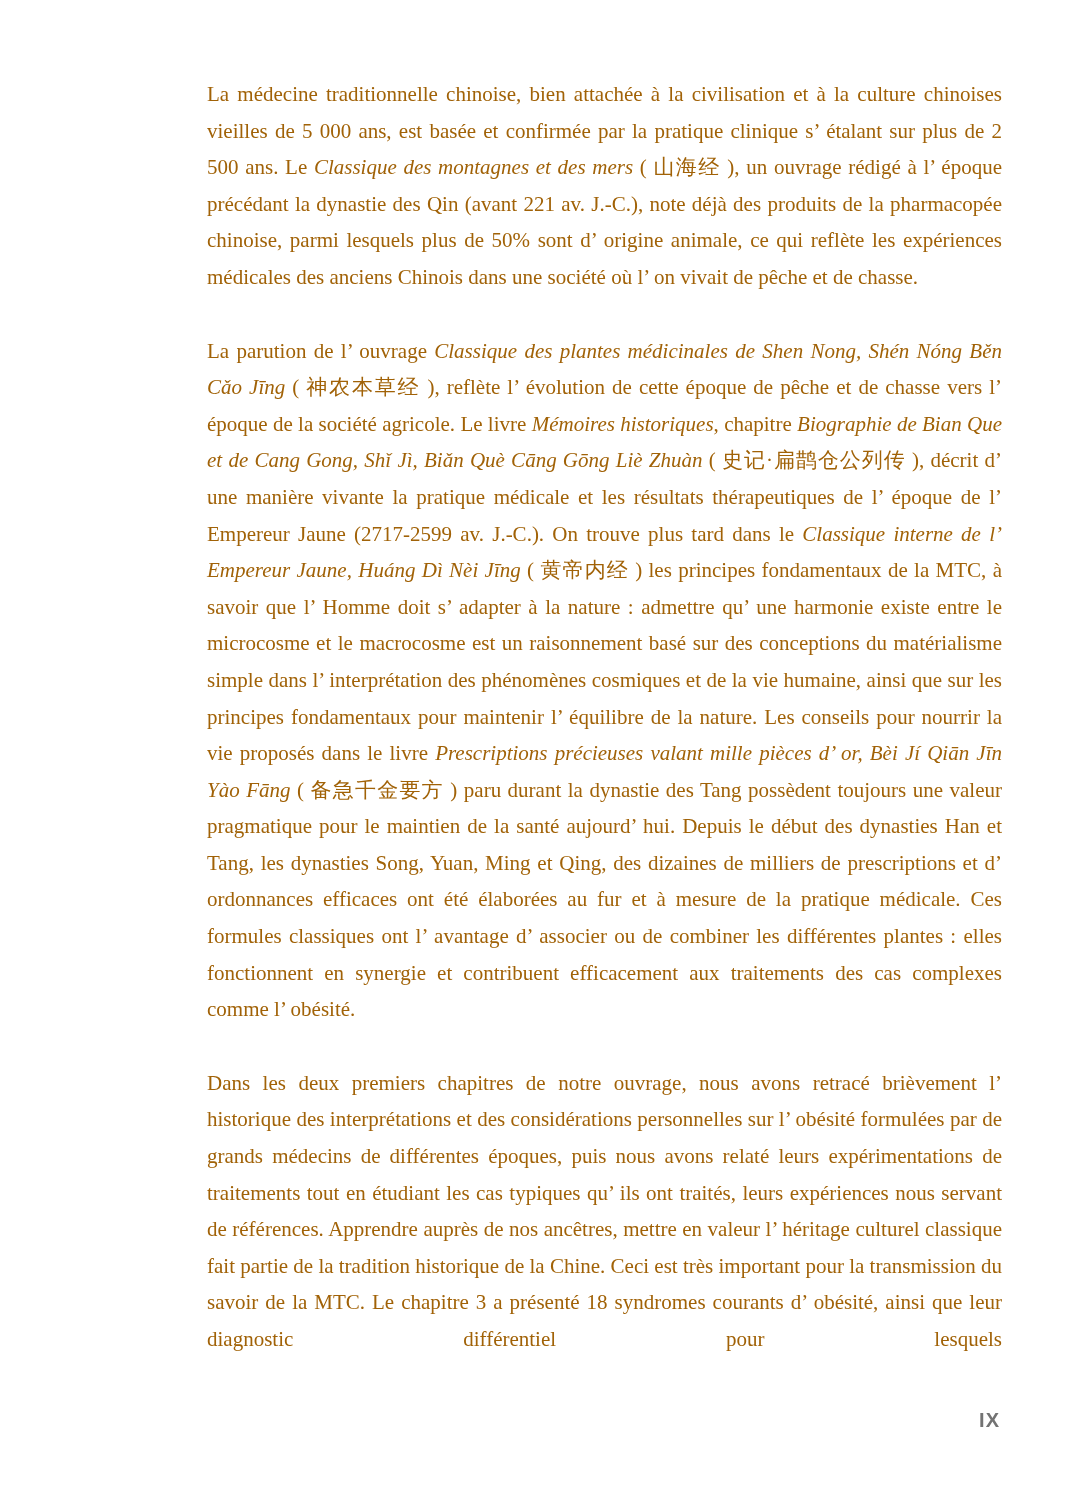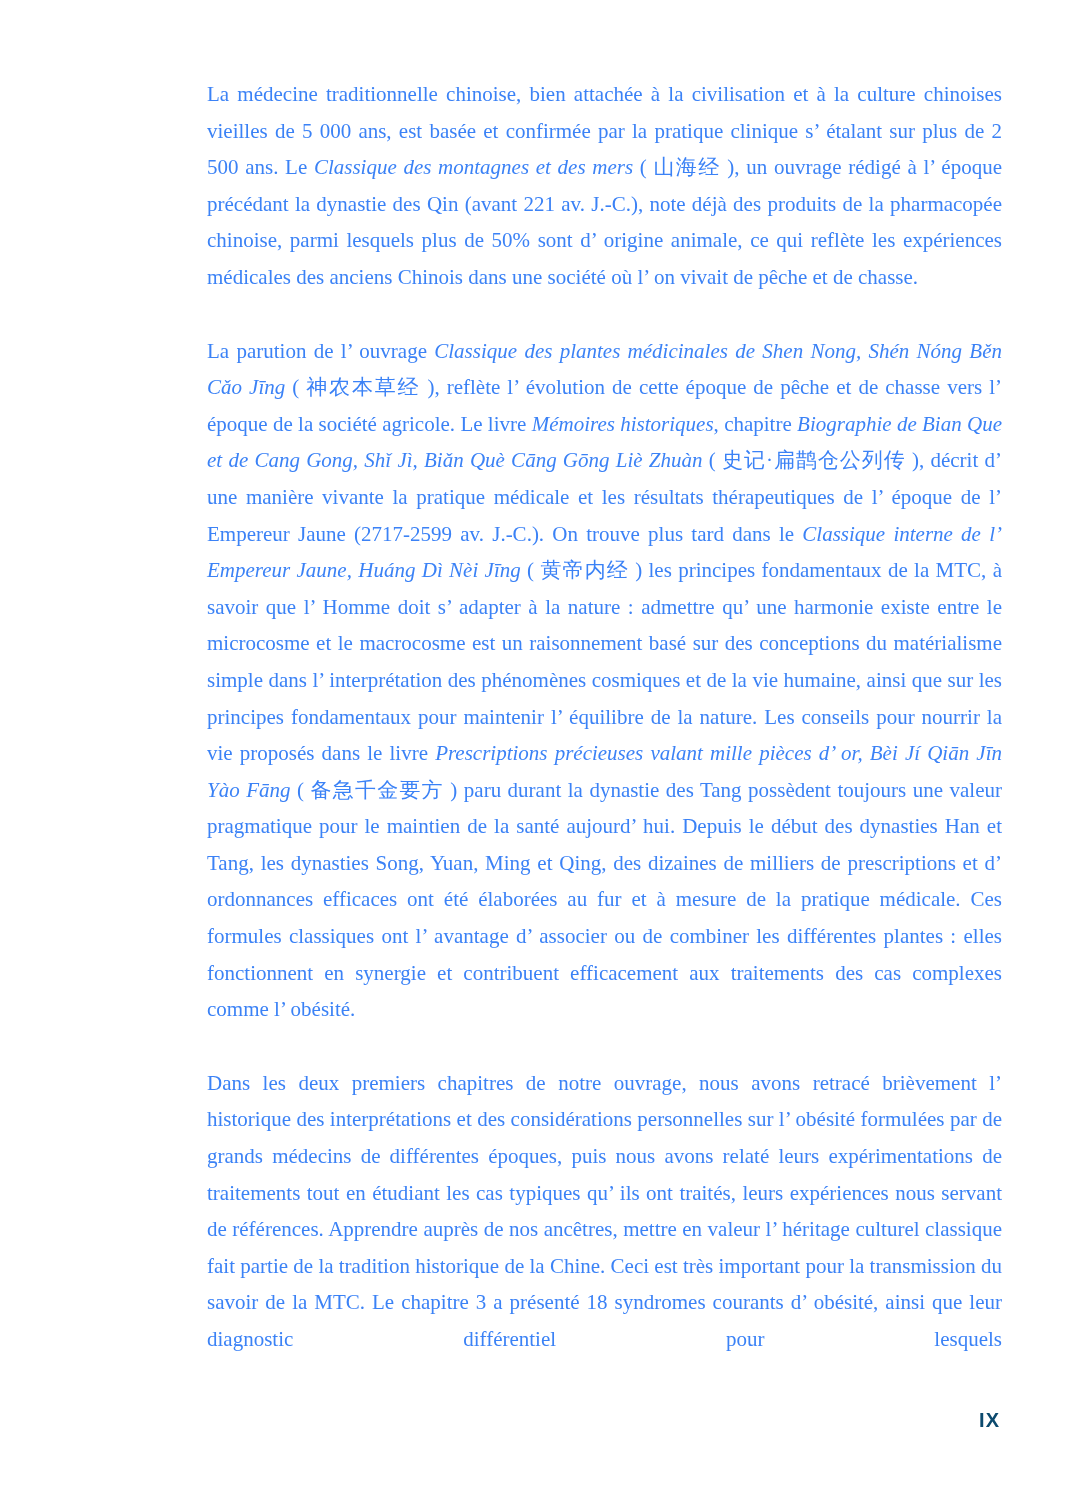--- a/index.html
+++ b/index.html
@@ -18,21 +18,21 @@
   .content {
     position: absolute;
     left: 207px;
     top: 76px;
     width: 795px;
   }
   p.para {
     margin: 0 0 37px 0;
     font-size: 21px;
     line-height: 36.6px;
-    color: #3b82f6;
+    color: #a16207;
     text-align: justify;
     text-justify: inter-word;
   }
   p.para:last-child {
     margin-bottom: 0;
   }
   
   p.para.continued {
     text-align-last: justify;
     margin-top: 22px;
@@ -53,14 +53,14 @@
 </style>
 </head>
 <body>
 
 <div class="page" style="background: rgb(255, 255, 255);">
   <div class="content" style="color: rgb(27, 27, 27);">
       <p class="para"><span>La médecine traditionnelle chinoise, bien attachée à la civilisation et à la culture chinoises vieilles de 5 000 ans, est basée et confirmée par la pratique clinique s’ étalant sur plus de 2 500 ans. Le </span><em>Classique des montagnes et des mers</em><span> ( 山海经 ), un ouvrage rédigé à l’ époque précédant la dynastie des Qin (avant 221 av. J.-C.), note déjà des produits de la pharmacopée chinoise, parmi lesquels plus de 50% sont d’ origine animale, ce qui reflète les expériences médicales des anciens Chinois dans une société où l’ on vivait de pêche et de chasse.</span></p>
       <p class="para"><span>La parution de l’ ouvrage </span><em>Classique des plantes médicinales de Shen Nong, Shén Nóng Běn Cǎo Jīng</em><span> ( 神农本草经 ), reflète l’ évolution de cette époque de pêche et de chasse vers l’ époque de la société agricole. Le livre </span><em>Mémoires historiques</em><span>, chapitre </span><em>Biographie de Bian Que et de Cang Gong, Shǐ Jì, Biǎn Què Cāng Gōng Liè Zhuàn</em><span> ( 史记·扁鹊仓公列传 ), décrit d’ une manière vivante la pratique médicale et les résultats thérapeutiques de l’ époque de l’ Empereur Jaune (2717-2599 av. J.-C.). On trouve plus tard dans le </span><em>Classique interne de l’ Empereur Jaune, Huáng Dì Nèi Jīng</em><span> ( 黄帝内经 ) les principes fondamentaux de la MTC, à savoir que l’ Homme doit s’ adapter à la nature : admettre qu’ une harmonie existe entre le microcosme et le macrocosme est un raisonnement basé sur des conceptions du matérialisme simple dans l’ interprétation des phénomènes cosmiques et de la vie humaine, ainsi que sur les principes fondamentaux pour maintenir l’ équilibre de la nature. Les conseils pour nourrir la vie proposés dans le livre </span><em>Prescriptions précieuses valant mille pièces d’ or, Bèi Jí Qiān Jīn Yào Fāng</em><span> ( 备急千金要方 ) paru durant la dynastie des Tang possèdent toujours une valeur pragmatique pour le maintien de la santé aujourd’ hui. Depuis le début des dynasties Han et Tang, les dynasties Song, Yuan, Ming et Qing, des dizaines de milliers de prescriptions et d’ ordonnances efficaces ont été élaborées au fur et à mesure de la pratique médicale. Ces formules classiques ont l’ avantage d’ associer ou de combiner les différentes plantes : elles fonctionnent en synergie et contribuent efficacement aux traitements des cas complexes comme l’ obésité.</span></p>
       <p class="para continued"><span>Dans les deux premiers chapitres de notre ouvrage, nous avons retracé brièvement l’ historique des interprétations et des considérations personnelles sur l’ obésité formulées par de grands médecins de différentes époques, puis nous avons relaté leurs expérimentations de traitements tout en étudiant les cas typiques qu’ ils ont traités, leurs expériences nous servant de références. Apprendre auprès de nos ancêtres, mettre en valeur l’ héritage culturel classique fait partie de la tradition historique de la Chine. Ceci est très important pour la transmission du savoir de la MTC. Le chapitre 3 a présenté 18 syndromes courants d’ obésité, ainsi que leur diagnostic différentiel pour lesquels</span></p>
     </div>
-  <div class="page-number" style="color: #0c4a6e; text-align: right;">IX</div>
+  <div class="page-number" style="color: #737373; text-align: right;">IX</div>
 </div>
 
 </body></html>

